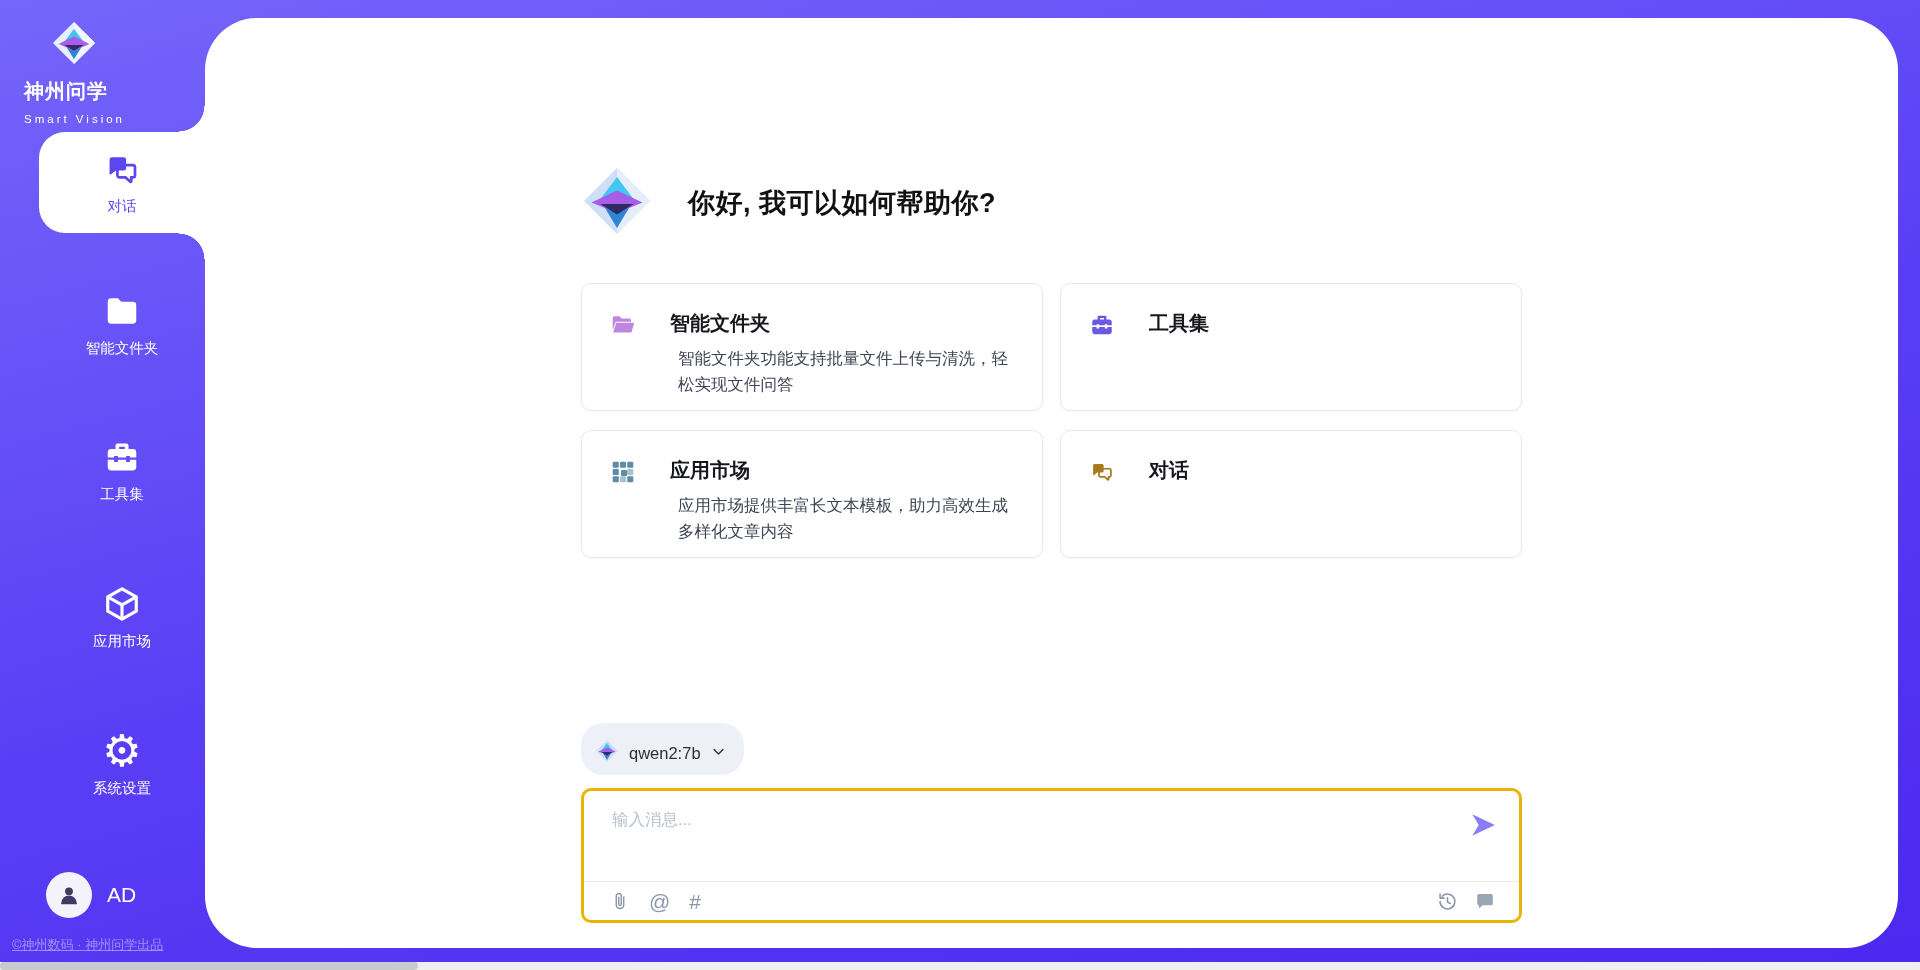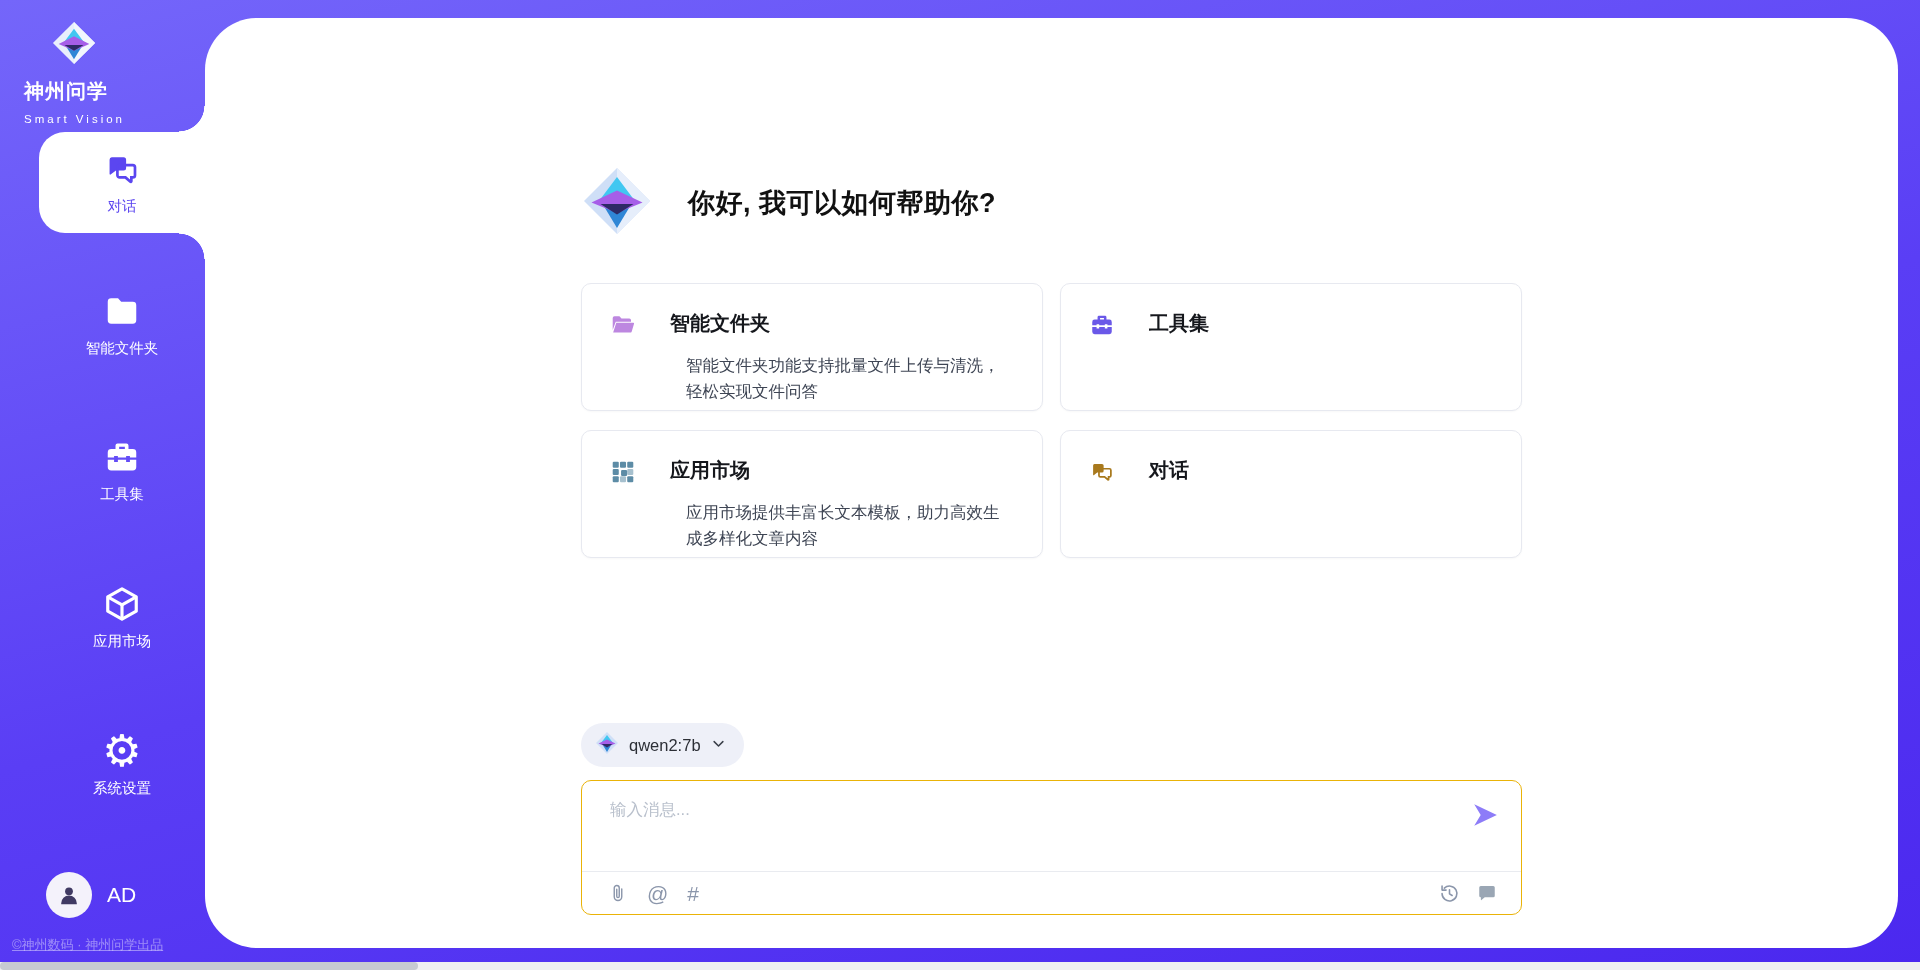--- a/index.html
+++ b/index.html
@@ -32,25 +32,25 @@
   .panel{position:absolute;left:205px;top:18px;right:22px;bottom:22px;background:#fff;border-radius:52px;overflow:hidden;}
   .content{width:941px;margin:0 auto;padding-top:147px;}
   .greeting{display:flex;align-items:center;gap:22px;}
   .greeting h1{margin:13px;font-size:27px;font-weight:800;color:#111;letter-spacing:.5px;}
   .cards{margin-top:42px;display:grid;grid-template-columns:1fr 1fr;gap:19px 17px;}
   .card{box-sizing:border-box;height:128px;border:1px solid #e7e9f0;border-radius:10px;background:#fff;
     padding:26px 26px 0 28px;display:flex;align-items:flex-start;cursor:pointer;box-shadow:0 1px 2px rgba(16,24,40,.03);}
   .card-icon{width:26px;height:26px;margin-right:34px;margin-top:2px;flex:none;}
   .card-icon svg{width:26px;height:26px;}
   .card-title{font-size:20px;font-weight:800;color:#15171c;margin:0 0 9px 0;}
-  .card-desc{font-size:16.5px;color:#3e4554;line-height:1.55;margin:16px;}
-  .model-pill{margin-top:165px;display:inline-flex;align-items:center;gap:10px;height:44px;padding:0 18px 0 14px;
+  .card-desc{font-size:16.5px;color:#3e4554;line-height:1.55;margin:8px;}
+  .model-pill{margin-top:165px;display:inline-flex;align-items:center;gap:10px;height:44px;padding:8px 18px 0 14px;
     background:#eef0f8;border-radius:22px;cursor:pointer;}
   .model-pill .model-name{font-size:16.5px;color:#2c2f36;}
-  .composer{position:relative;box-sizing:border-box;margin-top:13px;height:135px;border:1px solid #eab308;border-radius:10px;background:#fff;}
+  .composer{position:relative;box-sizing:border-box;margin-top:13px;height:135px;border:3px solid #eab308;border-radius:10px;background:#fff;}
   .composer textarea{position:absolute;left:26px;top:16px;width:820px;height:60px;border:none;outline:none;resize:none;
     font-family:inherit;font-size:16.5px;color:#333;background:transparent;}
   .composer textarea::placeholder{color:#b9c0cc;}
   .send-btn{position:absolute;right:22px;top:20px;width:28px;height:28px;border:none;background:none;padding:0;cursor:pointer;color:#8d7cf8;}
   .composer-divider{position:absolute;left:0;right:0;top:90px;height:1px;background:#e9ebf0;}
   .tools{position:absolute;left:26px;right:24px;top:91px;bottom:0;display:flex;align-items:center;gap:19px;color:#8b96ab;}
   .tool{display:flex;align-items:center;justify-content:center;cursor:pointer;color:#8b96ab;}
   .tool-glyph{font-size:21px;line-height:1;}
   .tools-right{margin-left:auto;display:flex;align-items:center;gap:17px;}
   

